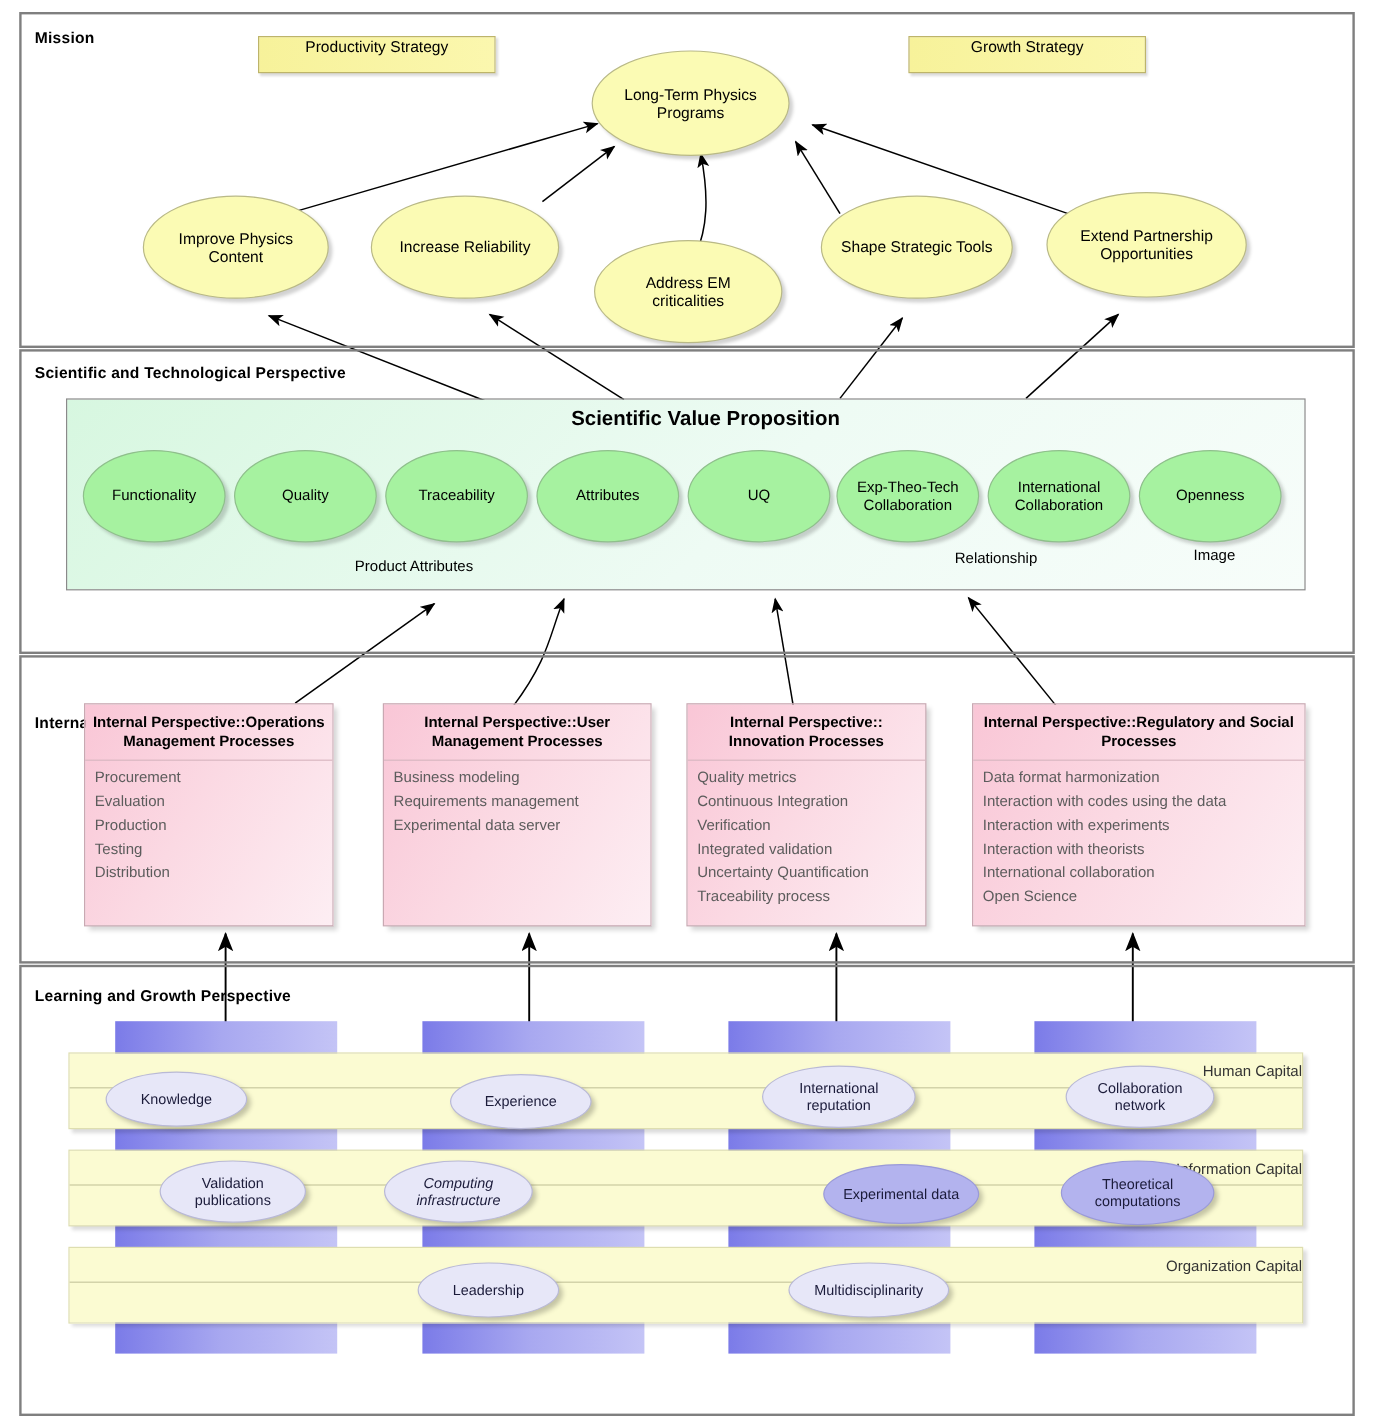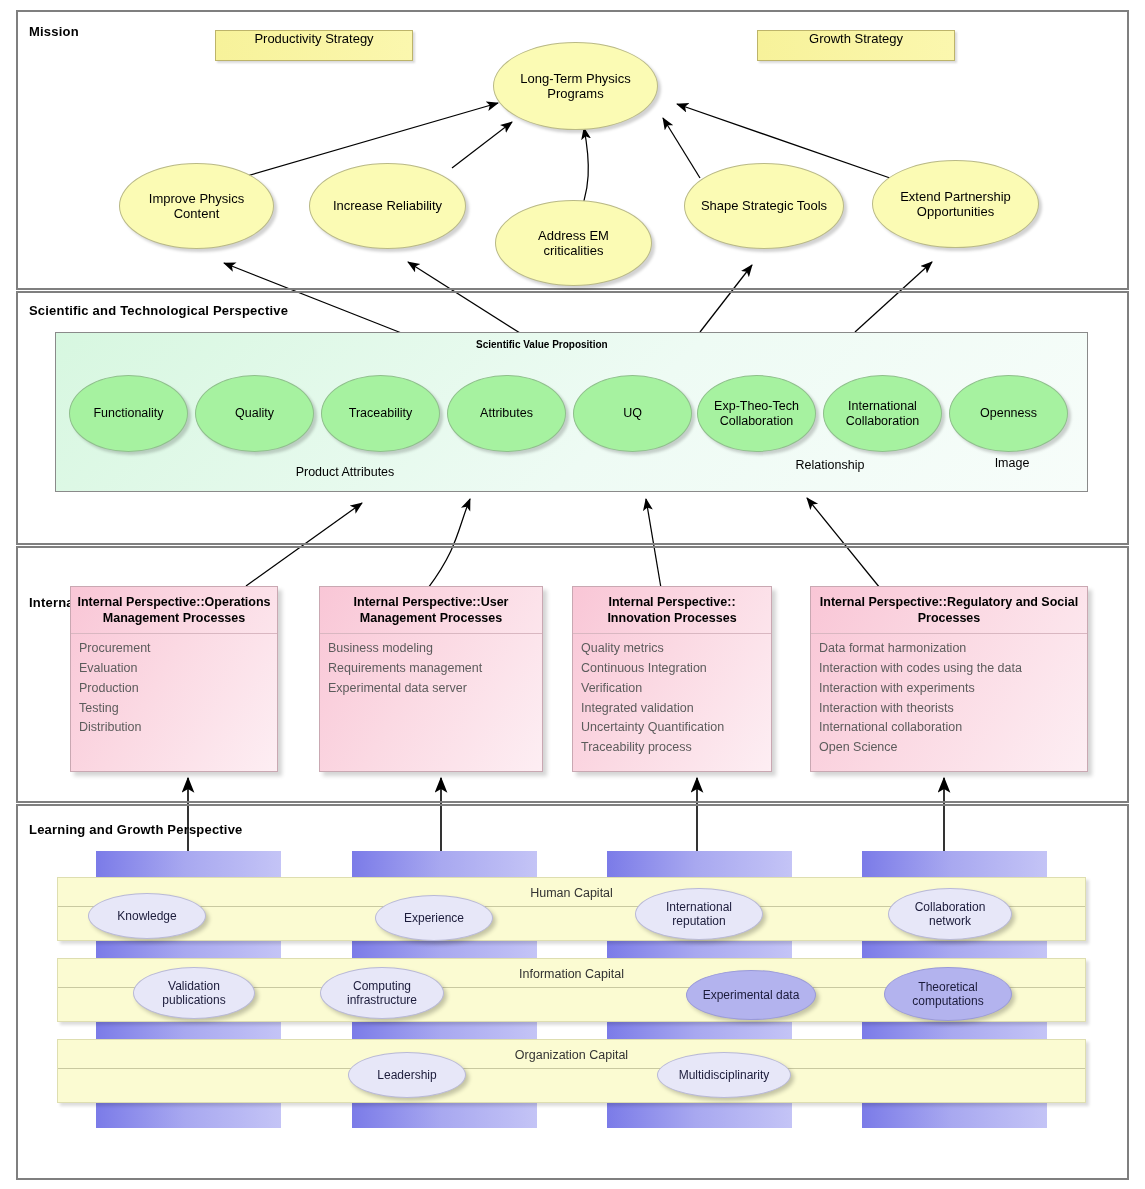--- a/index.html
+++ b/index.html
@@ -25,39 +25,39 @@
 
   
   .tag{position:absolute;background:linear-gradient(to right,#f7f29a,#fbf7ae);
        border:1px solid #bdb46a;box-sizing:border-box;display:flex;align-items:flex-start;
        justify-content:center;font-size:13px;color:#000;
        box-shadow:2px 2px 2px rgba(0,0,0,.15);}
 
   
   .vp{position:absolute;box-sizing:border-box;border:1px solid #8a8a8a;
       background:linear-gradient(135deg,#d7f7e0 0%,#eefbf4 55%,#f7fdfa 100%);}
-  .vp-title{position:absolute;font-weight:bold;font-size:10px;color:#000;}
+  .vp-title{position:absolute;font-weight:bold;font-size:17px;color:#000;}
   .vp-group{position:absolute;font-size:12.5px;color:#000;text-align:center;}
 
   
   .card{position:absolute;box-sizing:border-box;border:1px solid #c9a8b2;
         background:linear-gradient(120deg,#f9c6d6 0%,#fbd9e3 45%,#fdeef3 100%);
         box-shadow:4px 4px 4px rgba(0,0,0,.17);}
   .card-head{padding:8px 6px 7px 6px;text-align:center;font-weight:bold;
         font-size:12.5px;color:#000;line-height:1.25;border-bottom:1px solid #d9b7c1;}
   .card-body{padding:5px 8px 4px 8px;font-size:12.5px;color:#5c5c5c;line-height:1.58;}
   .card-body div{white-space:nowrap;}
 
   
   .pillar{position:absolute;background:linear-gradient(to right,#7b7be8 0%,#a8a8f0 48%,#c4c4f6 100%);}
   .band{position:absolute;box-sizing:border-box;
         background:linear-gradient(to bottom,#fbfbd2 0%,#fbfbd2 100%);
         border:1px solid #dedeb0;box-shadow:3px 3px 3px rgba(0,0,0,.14);}
   .band-rule{position:absolute;left:0;right:0;height:1px;background:#c9c9a0;}
-  .band-label{position:absolute;left:0;right:0;text-align:center;font-size:12.5px;color:#333;}
+  .band-label{position:absolute;left:0;right:0;text-align:right;font-size:12.5px;color:#333;}
 
   
   svg.links{position:absolute;left:0;top:0;width:1145px;height:1189px;pointer-events:none;}
 </style>
 </head>
 <body>
 
 <div id="root">
 
   <svg class="links" viewBox="0 0 1145 1189">
@@ -249,21 +249,21 @@
   <div class="ell ell-lav" style="left:635px;top:888px;width:128px;height:52px;padding:0 8px;">
     <span>International reputation</span>
   </div>
   <div class="ell ell-lav" style="left:888px;top:888px;width:124px;height:52px;padding:0 8px;">
     <span>Collaboration network</span>
   </div>
 
   <div class="ell ell-lav" style="left:133px;top:967px;width:122px;height:52px;padding:0 8px;">
     <span>Validation publications</span>
   </div>
-  <div class="ell ell-lav" style="left:320px;top:967px;width:124px;height:52px;padding:0 6px;">
+  <div class="ell ell-lav" style="left:320px;top:967px;width:124px;height:52px;padding:0 6px;font-style:italic;">
     <span>Computing infrastructure</span>
   </div>
   <div class="ell ell-lav-dark" style="left:686px;top:970px;width:130px;height:50px;padding:0 6px;">
     <span>Experimental data</span>
   </div>
   <div class="ell ell-lav-dark" style="left:884px;top:967px;width:128px;height:54px;padding:0 6px;">
     <span>Theoretical computations</span>
   </div>
 
   <div class="ell ell-lav" style="left:348px;top:1052px;width:118px;height:46px;">

